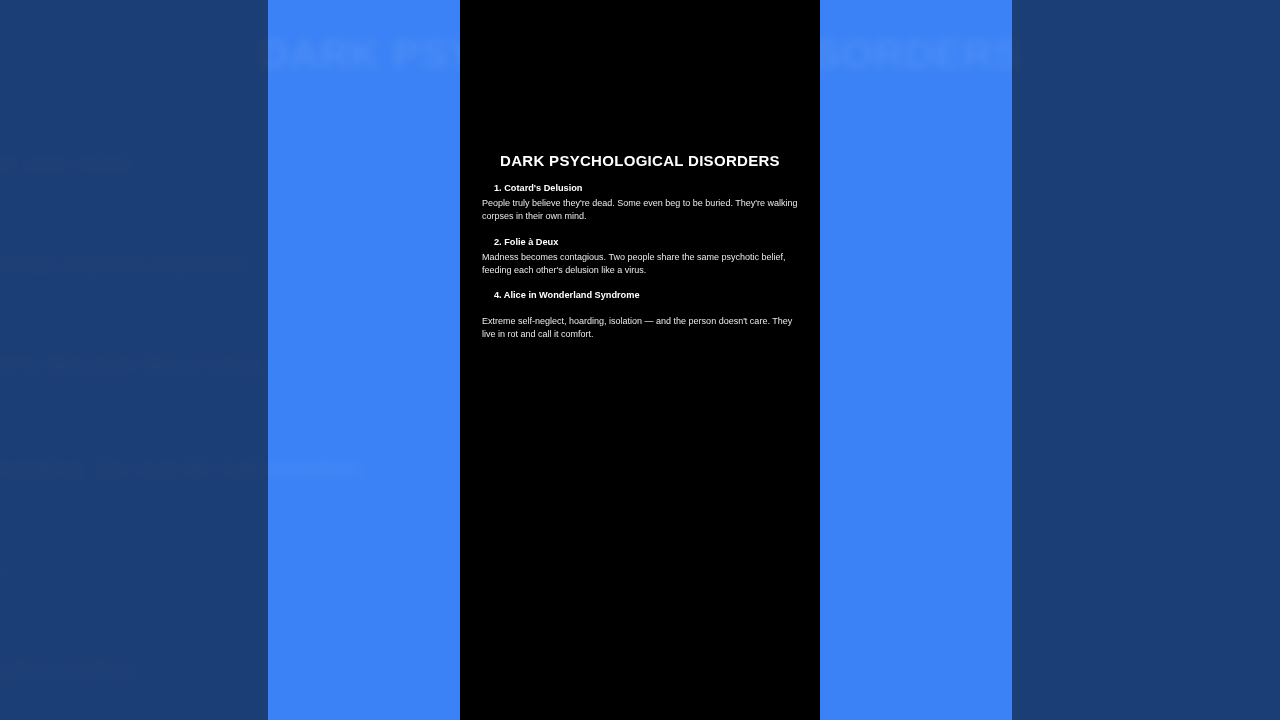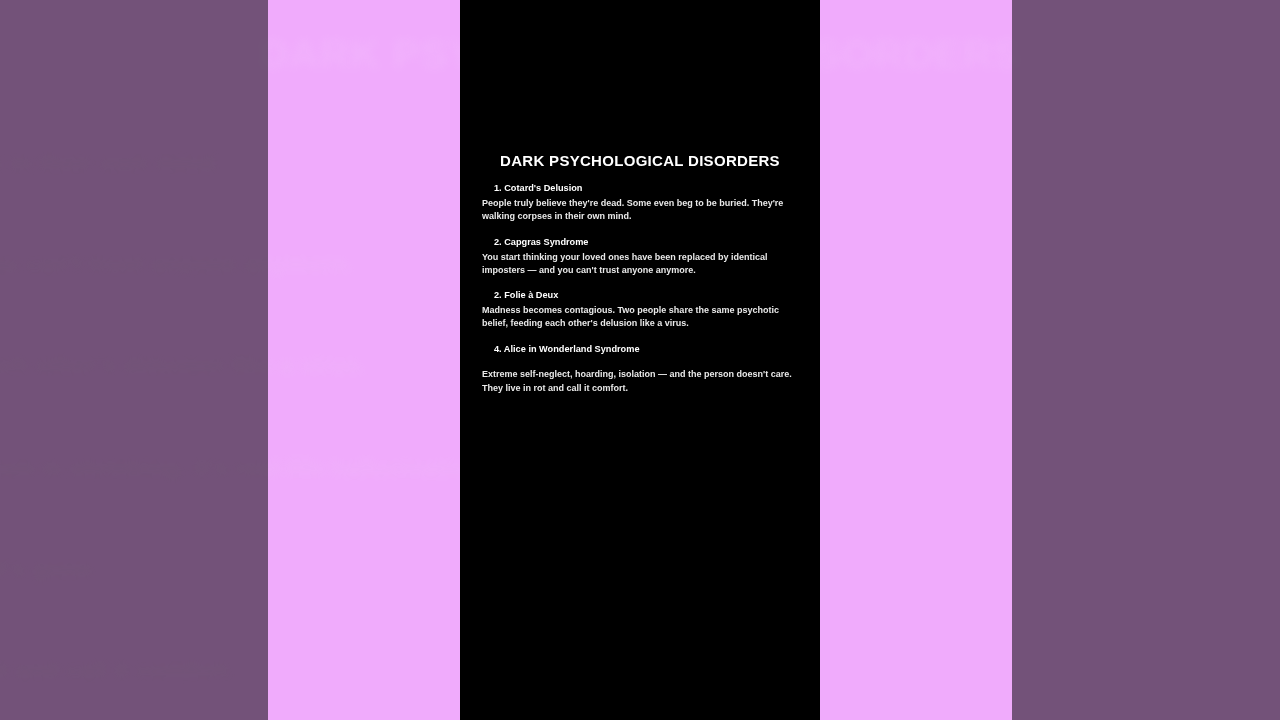--- a/index.html
+++ b/index.html
@@ -11,21 +11,21 @@
     width: 1280px;
     height: 720px;
     overflow: hidden;
     font-family: "Liberation Sans", sans-serif;
     color: #fff;
   }
   .stage {
     position: relative;
     width: 1280px;
     height: 720px;
-    background: #f0abfc;
+    background: #3b82f6;
     overflow: hidden;
   }
 
   
   .bg-layer {
     position: absolute;
     left: 0;
     top: 0;
     width: 1280px;
     height: 720px;
@@ -102,21 +102,20 @@
     font-weight: bold;
     color: #ffffff;
     line-height: 1.5;
     margin: 0 0 1px 12px;
   }
   .entry-body {
     font-size: 9px;
     color: #e9e9e9;
     line-height: 1.48;
     margin: 0;
-    font-weight: bold;
   }
 </style>
 </head>
 <body>
 
 <div class="stage">
 
   <div class="bg-layer">
     <div class="bg-inner">
       <div class="title">DARK PSYCHOLOGICAL DISORDERS</div>
@@ -152,24 +151,20 @@
   <div class="side-shade right"></div>
 
   <div class="card">
     <h1 class="title">DARK PSYCHOLOGICAL DISORDERS</h1>
 
     <div class="entry">
       <div class="entry-title">1. Cotard's Delusion</div>
       <div class="entry-body">People truly believe they're dead. Some even beg to be buried. They're walking corpses in their own mind.</div>
     </div>
 
-    <div class="entry">
-      <div class="entry-title">2. Capgras Syndrome</div>
-      <div class="entry-body">You start thinking your loved ones have been replaced by identical imposters — and you can't trust anyone anymore.</div>
-    </div>
 
     <div class="entry">
       <div class="entry-title">2. Folie à Deux</div>
       <div class="entry-body">Madness becomes contagious. Two people share the same psychotic belief, feeding each other's delusion like a virus.</div>
     </div>
 
     <div class="entry">
       <div class="entry-title">4. Alice in Wonderland Syndrome</div>
     </div>
 

